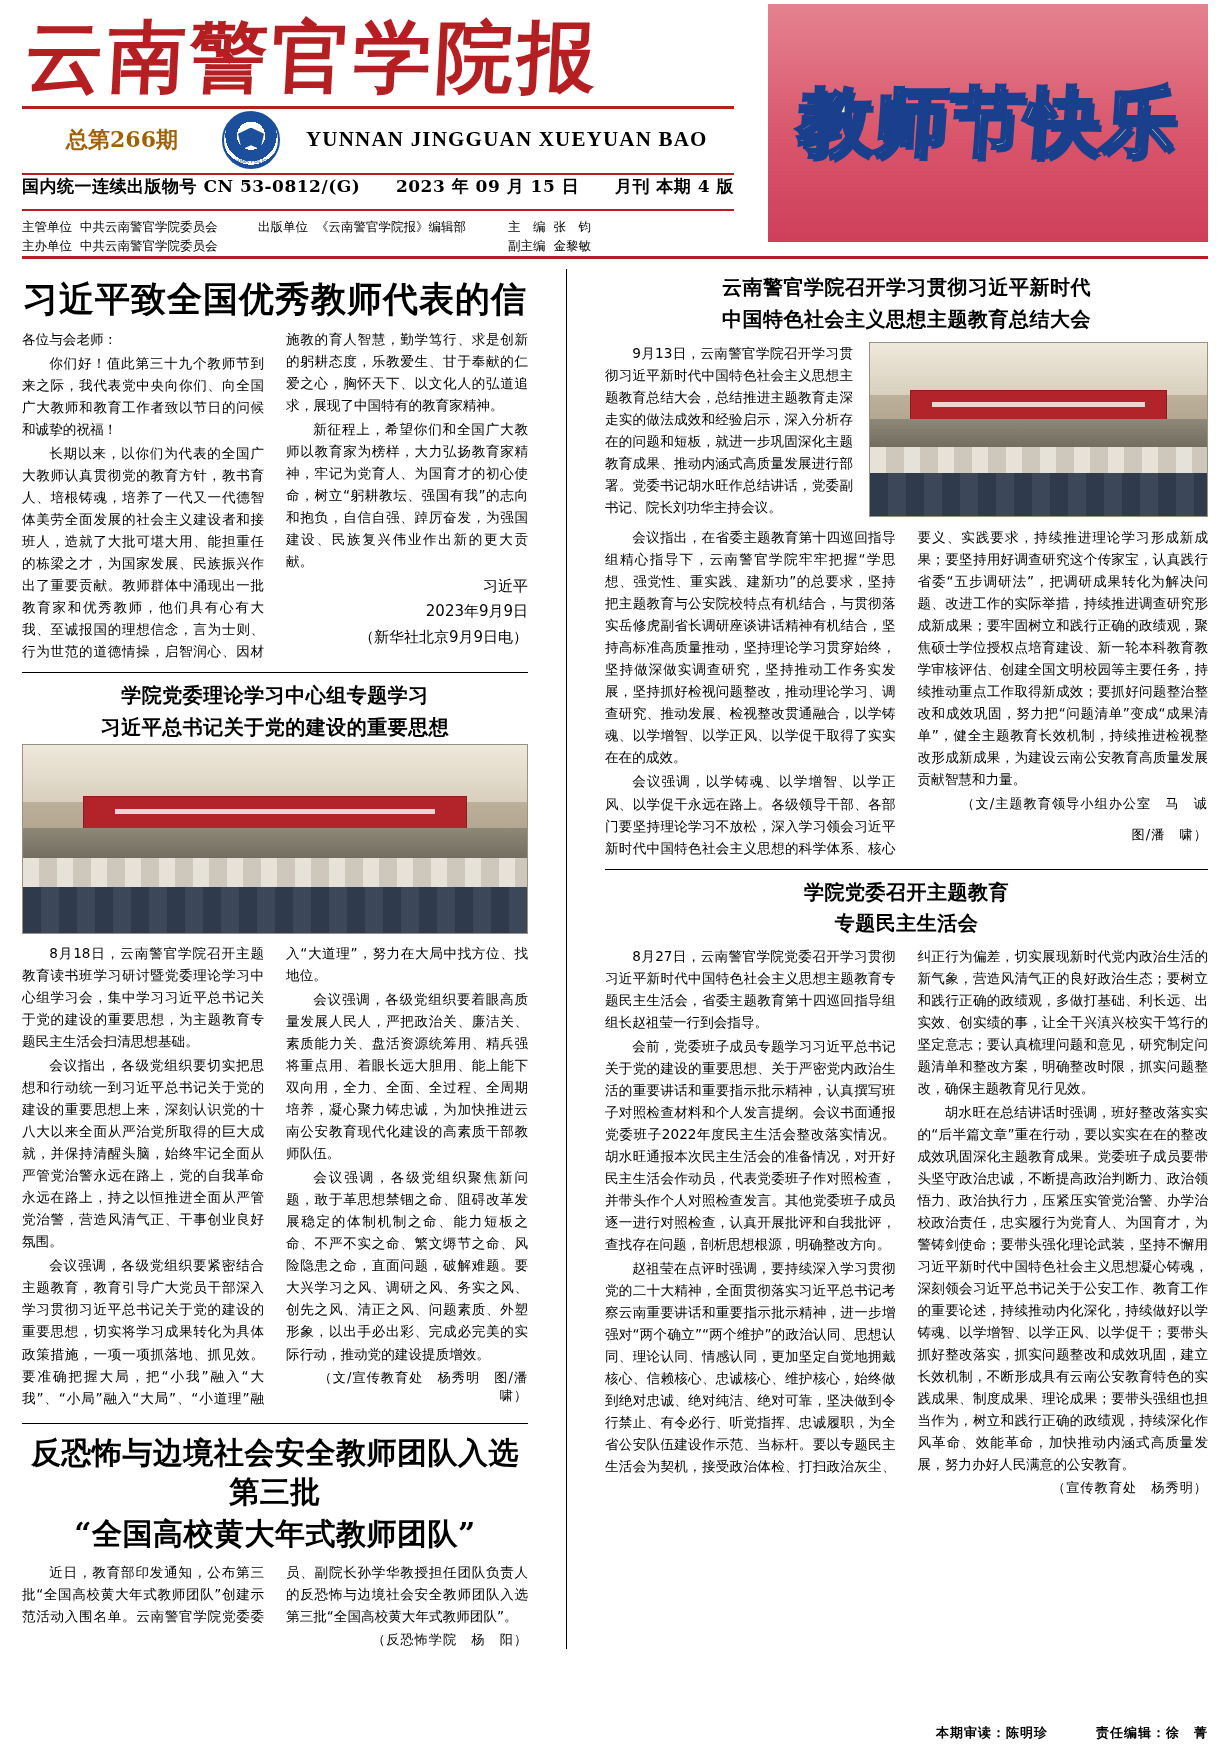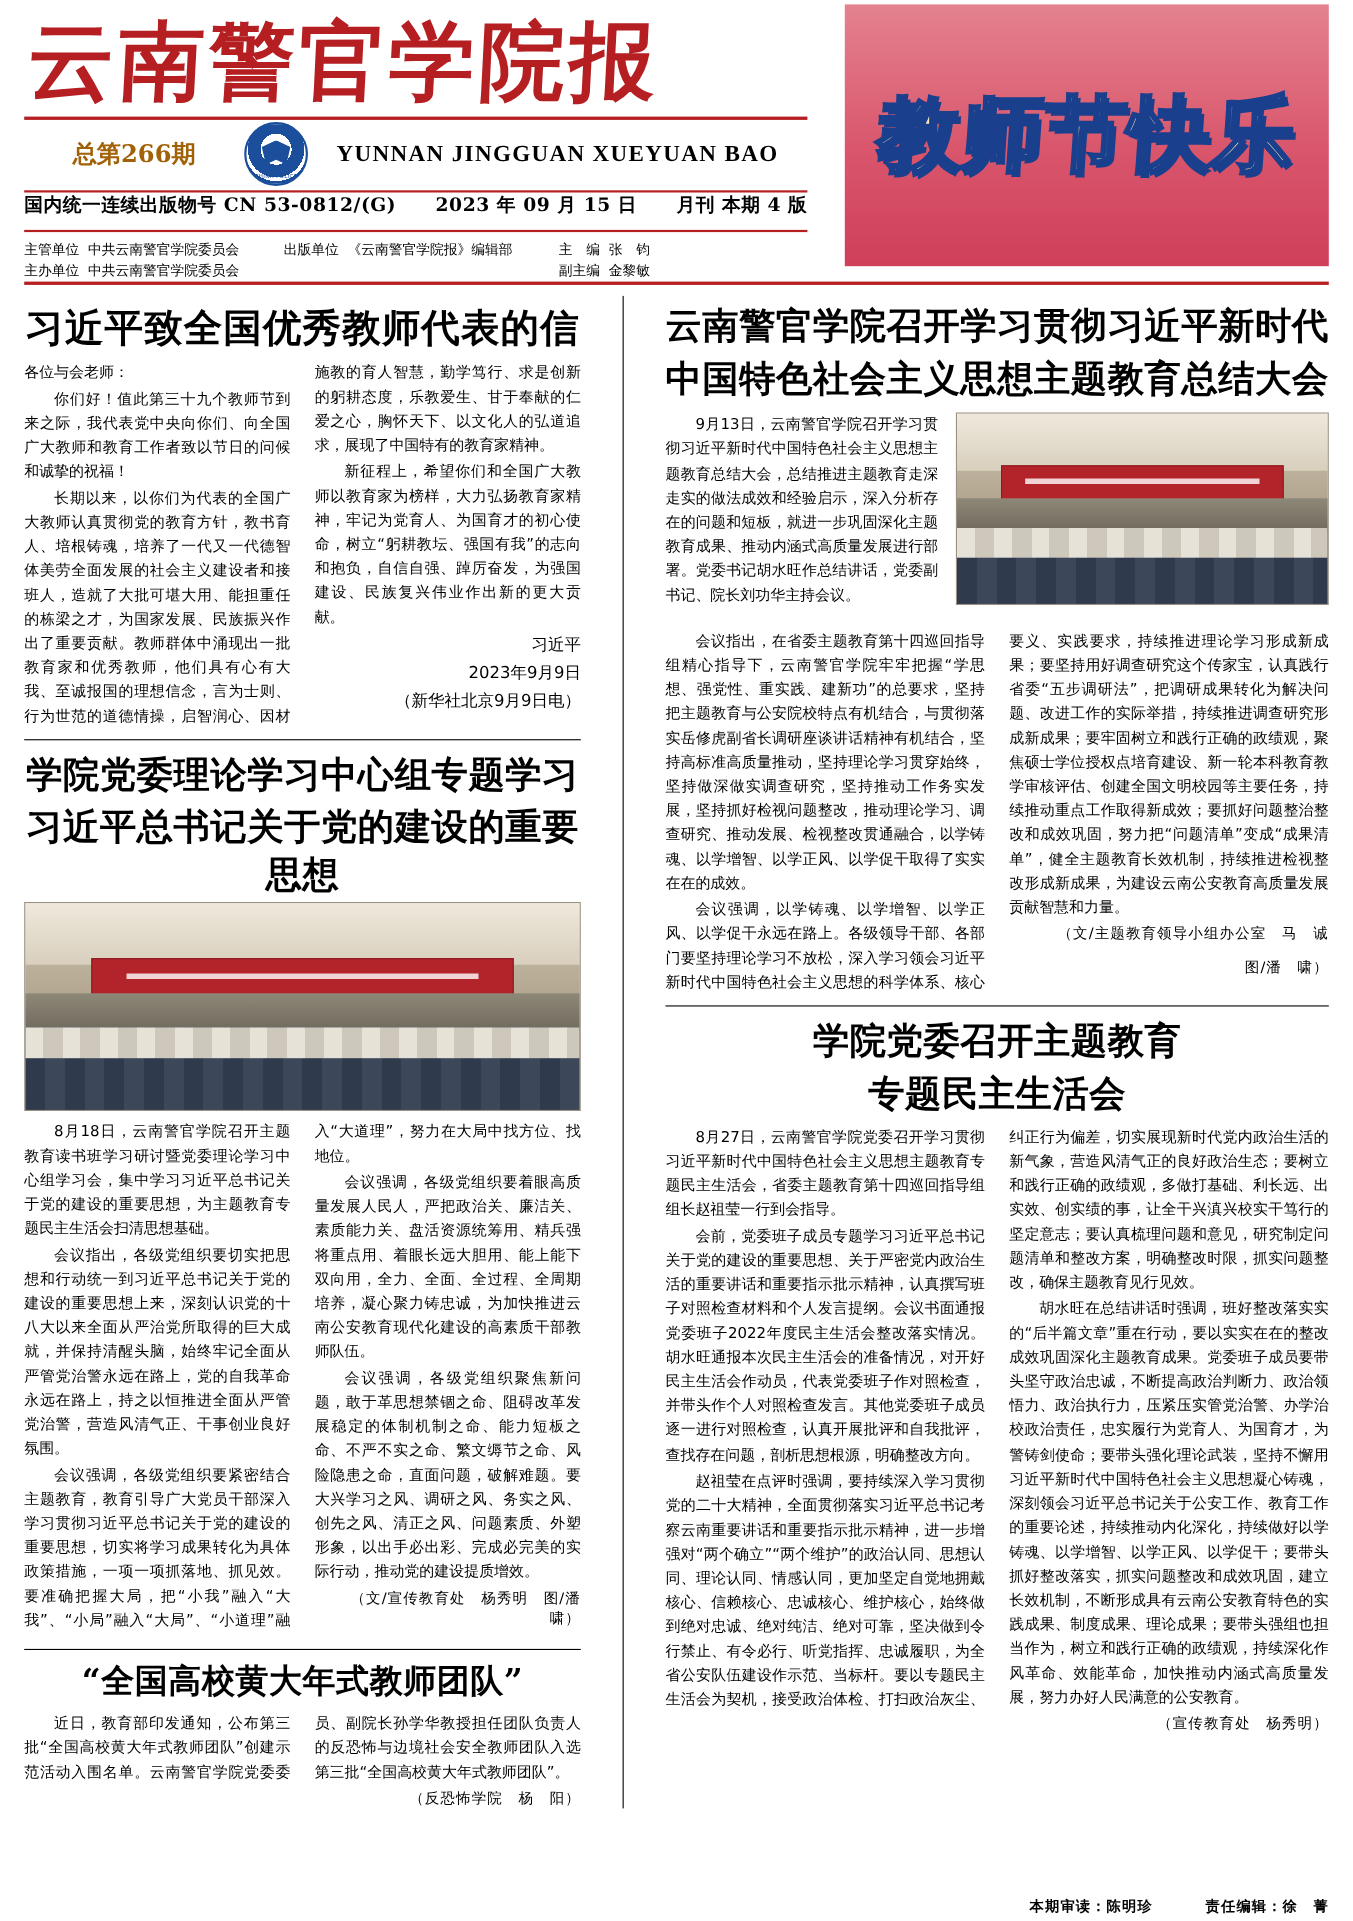--- a/index.html
+++ b/index.html
@@ -105,21 +105,21 @@
   .colL{width:560px;}
   .colDiv{width:1px;background:#000;margin:0 22px;align-self:stretch;}
   .colR{width:603px;}
 
   .headline{
     font-family:"DejaVu Serif","Liberation Serif",serif;
     font-weight:bold;text-align:center;color:#000;
     line-height:1.28;
   }
   .h-main{font-size:35px;letter-spacing:1px;margin:8px 0 6px;}
-  .h-2{font-size:33px;letter-spacing:.5px;margin:6px 0 4px;}
+  .h-2{font-size:20px;letter-spacing:.5px;margin:6px 0 4px;}
   .h-3{font-size:30px;letter-spacing:.5px;margin:4px 0 4px;}
 
   .twocol{column-count:2;column-gap:22px;column-rule:none;}
   .p{
     font-size:13.6px;line-height:1.62;text-align:justify;
     text-indent:2em;margin:0 0 2px;
     font-family:"DejaVu Sans","Liberation Sans",sans-serif;
   }
   .p.noind{text-indent:0;}
   .sig{text-align:right;font-size:15px;line-height:1.7;margin:0;}
@@ -262,20 +262,21 @@
           <p class="p">会议强调，各级党组织要紧密结合主题教育，教育引导广大党员干部深入学习贯彻习近平总书记关于党的建设的重要思想，切实将学习成果转化为具体政策措施，一项一项抓落地、抓见效。要准确把握大局，把“小我”融入“大我”、“小局”融入“大局”、“小道理”融入“大道理”，努力在大局中找方位、找地位。</p>
           <p class="p">会议强调，各级党组织要着眼高质量发展人民人，严把政治关、廉洁关、素质能力关、盘活资源统筹用、精兵强将重点用、着眼长远大胆用、能上能下双向用，全力、全面、全过程、全周期培养，凝心聚力铸忠诚，为加快推进云南公安教育现代化建设的高素质干部教师队伍。</p>
           <p class="p">会议强调，各级党组织聚焦新问题，敢于革思想禁锢之命、阻碍改革发展稳定的体制机制之命、能力短板之命、不严不实之命、繁文缛节之命、风险隐患之命，直面问题，破解难题。要大兴学习之风、调研之风、务实之风、创先之风、清正之风、问题素质、外塑形象，以出手必出彩、完成必完美的实际行动，推动党的建设提质增效。</p>
           <p class="credit">（文/宣传教育处　杨秀明　图/潘　啸）</p>
         </div>
       </div>
 
       <div class="rule-thin"></div>
 
       <div>
+        <div class="headline h-3">反恐怖与边境社会安全教师团队入选第三批</div>
         <div class="headline h-3">“全国高校黄大年式教师团队”</div>
         <div class="twocol" style="margin-top:8px;">
           <p class="p">近日，教育部印发通知，公布第三批“全国高校黄大年式教师团队”创建示范活动入围名单。云南警官学院党委委员、副院长孙学华教授担任团队负责人的反恐怖与边境社会安全教师团队入选第三批“全国高校黄大年式教师团队”。</p>
           <p class="credit">（反恐怖学院　杨　阳）</p>
         </div>
       </div>
 
     </div>
 
     <div class="colDiv"></div>
@@ -291,21 +292,21 @@
             <p class="p">9月13日，云南警官学院召开学习贯彻习近平新时代中国特色社会主义思想主题教育总结大会，总结推进主题教育走深走实的做法成效和经验启示，深入分析存在的问题和短板，就进一步巩固深化主题教育成果、推动内涵式高质量发展进行部署。党委书记胡水旺作总结讲话，党委副书记、院长刘功华主持会议。</p>
           </div>
           <div class="photo small" style="width:339px;">
             <div class="ph-ceiling"></div>
             <div class="ph-banner"></div>
             <div class="ph-wall"></div>
             <div class="ph-seats"></div>
           </div>
         </div>
 
-        <div class="twocol" style="margin-top:18px;">
+        <div class="twocol" style="margin-top:6px;">
           <p class="p">会议指出，在省委主题教育第十四巡回指导组精心指导下，云南警官学院牢牢把握“学思想、强党性、重实践、建新功”的总要求，坚持把主题教育与公安院校特点有机结合，与贯彻落实岳修虎副省长调研座谈讲话精神有机结合，坚持高标准高质量推动，坚持理论学习贯穿始终，坚持做深做实调查研究，坚持推动工作务实发展，坚持抓好检视问题整改，推动理论学习、调查研究、推动发展、检视整改贯通融合，以学铸魂、以学增智、以学正风、以学促干取得了实实在在的成效。</p>
           <p class="p">会议强调，以学铸魂、以学增智、以学正风、以学促干永远在路上。各级领导干部、各部门要坚持理论学习不放松，深入学习领会习近平新时代中国特色社会主义思想的科学体系、核心要义、实践要求，持续推进理论学习形成新成果；要坚持用好调查研究这个传家宝，认真践行省委“五步调研法”，把调研成果转化为解决问题、改进工作的实际举措，持续推进调查研究形成新成果；要牢固树立和践行正确的政绩观，聚焦硕士学位授权点培育建设、新一轮本科教育教学审核评估、创建全国文明校园等主要任务，持续推动重点工作取得新成效；要抓好问题整治整改和成效巩固，努力把“问题清单”变成“成果清单”，健全主题教育长效机制，持续推进检视整改形成新成果，为建设云南公安教育高质量发展贡献智慧和力量。</p>
           <p class="credit">（文/主题教育领导小组办公室　马　诚</p>
           <p class="credit">图/潘　啸）</p>
         </div>
       </div>
 
       <div class="rule-thin"></div>
 
       <div>

